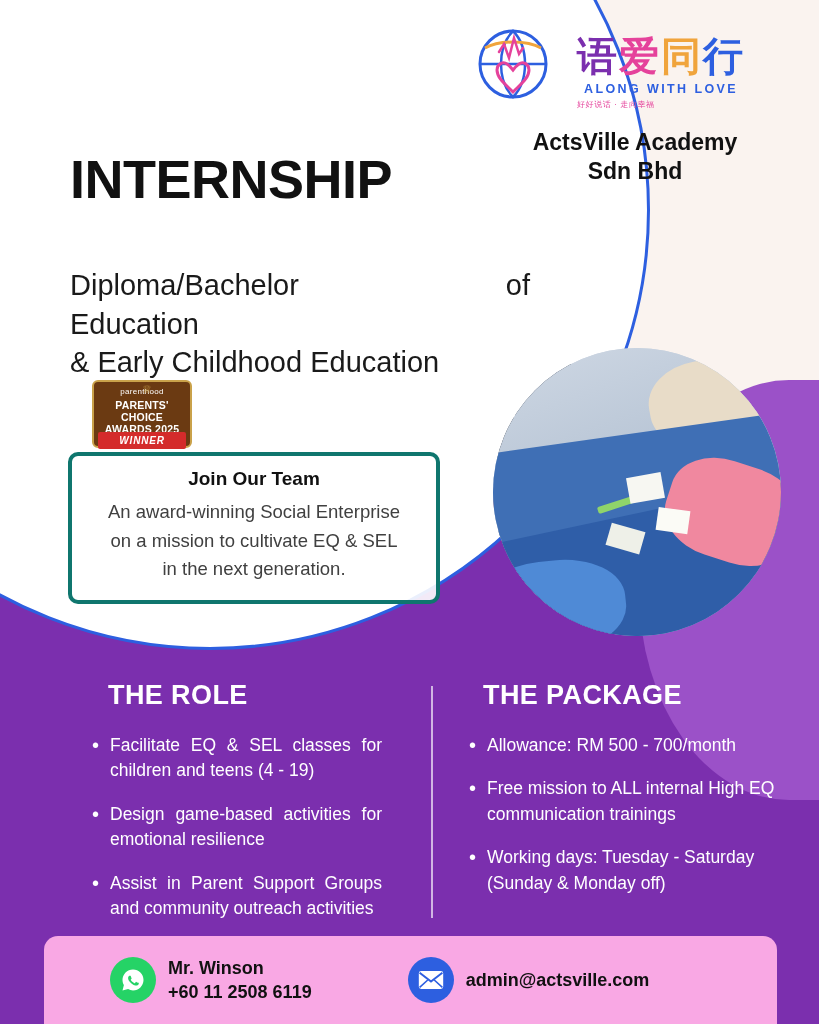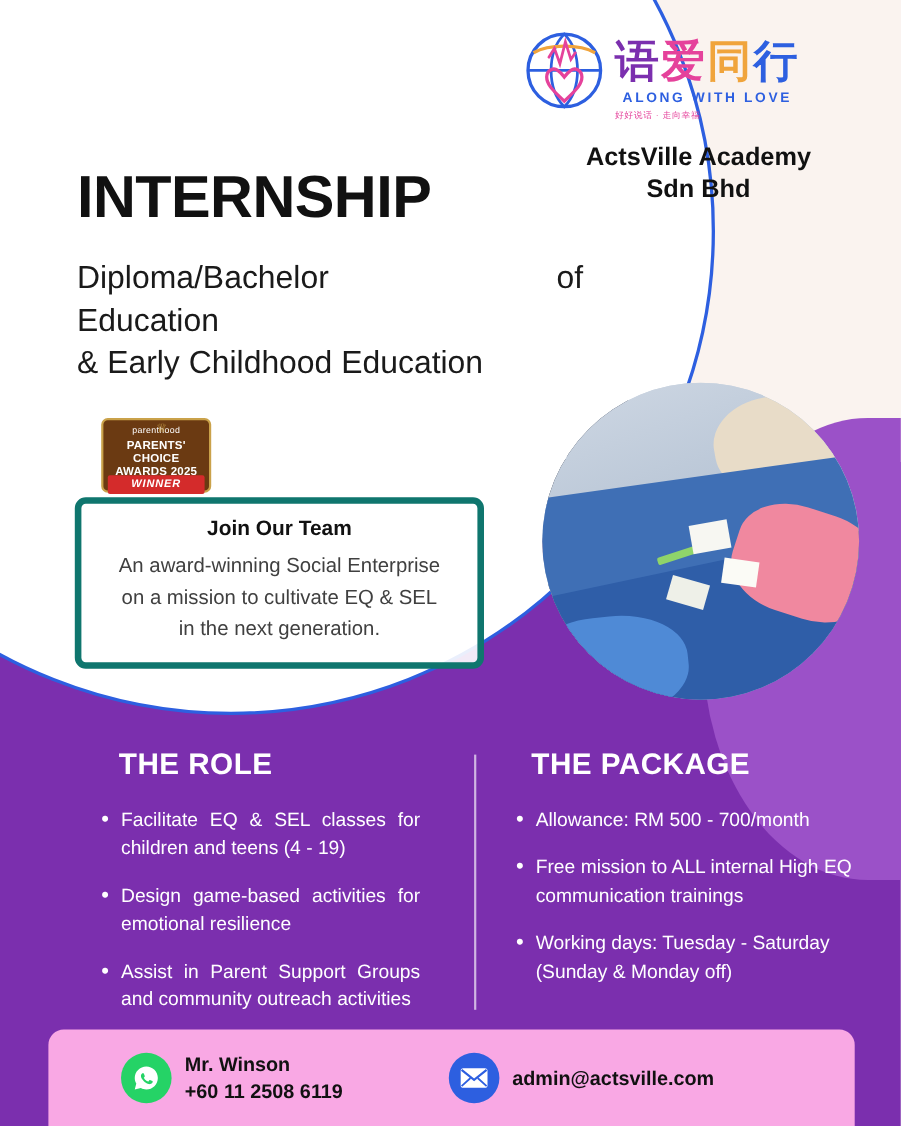--- a/index.html
+++ b/index.html
@@ -57,21 +57,21 @@
   }
 
   
   .logo-area {
     position: absolute;
     right: 30px; top: 22px;
     width: 320px;
     z-index: 6;
     display: flex;
     align-items: flex-start;
-    gap: 2px;
+    gap: 20px;
   }
   .logo-mark { width: 88px; height: 86px; flex: 0 0 auto; }
   .logo-text { padding-top: 14px; }
   .logo-cn {
     font-size: 40px; font-weight: bold; letter-spacing: 2px;
     line-height: 1;
   }
   .logo-cn span:nth-child(1){ color:#7b2fae; }
   .logo-cn span:nth-child(2){ color:#e5429b; }
   .logo-cn span:nth-child(3){ color:#f0a43c; }
@@ -97,21 +97,21 @@
   
   .title {
     position: absolute;
     left: 70px; top: 148px;
     z-index: 5;
     font-size: 54px; font-weight: bold; color: #111;
     letter-spacing: -0.5px;
   }
   .subtitle {
     position: absolute;
-    left: 70px; top: 234px;
+    left: 70px; top: 266px;
     z-index: 5;
     width: 470px;
     font-size: 29px; color: #1a1a1a; line-height: 1.33;
   }
   .subtitle .row1 { display: flex; justify-content: space-between; width: 460px; }
 
   
   .badge {
     position: absolute;
     left: 78px; top: 372px;
@@ -141,21 +141,21 @@
   .badge-crown {
     position:absolute; left:48px; top:1px; font-size:11px; color:#caa24a;
   }
 
   
   .join-box {
     position: absolute;
     left: 68px; top: 452px;
     width: 372px;
     z-index: 6;
-    border: 6px solid #0f766e;
+    border: 4px solid #0f766e;
     border-radius: 10px;
     background: rgba(255,255,255,0.9);
     padding: 12px 14px 16px;
     text-align: center;
   }
   .join-title { font-size: 19px; font-weight: bold; color:#111; margin-bottom: 8px; }
   .join-body { font-size: 18.5px; color:#404040; line-height: 1.55; }
 
   
   .photo {

